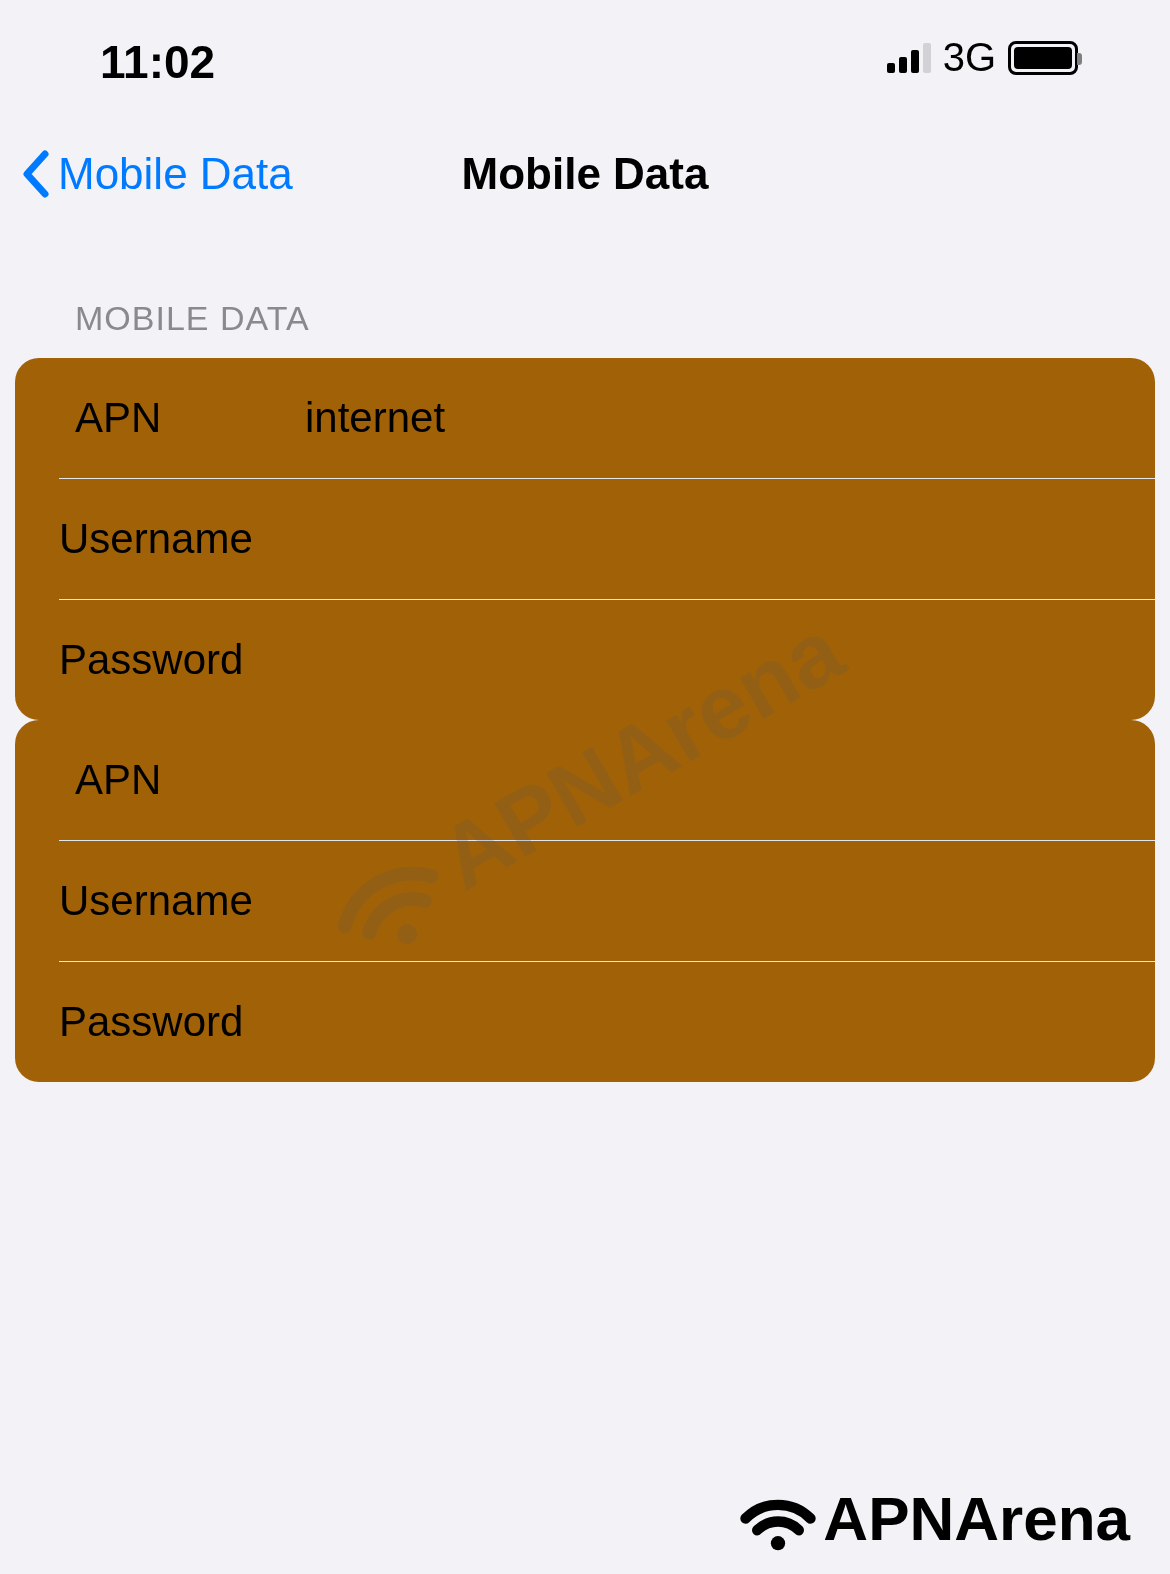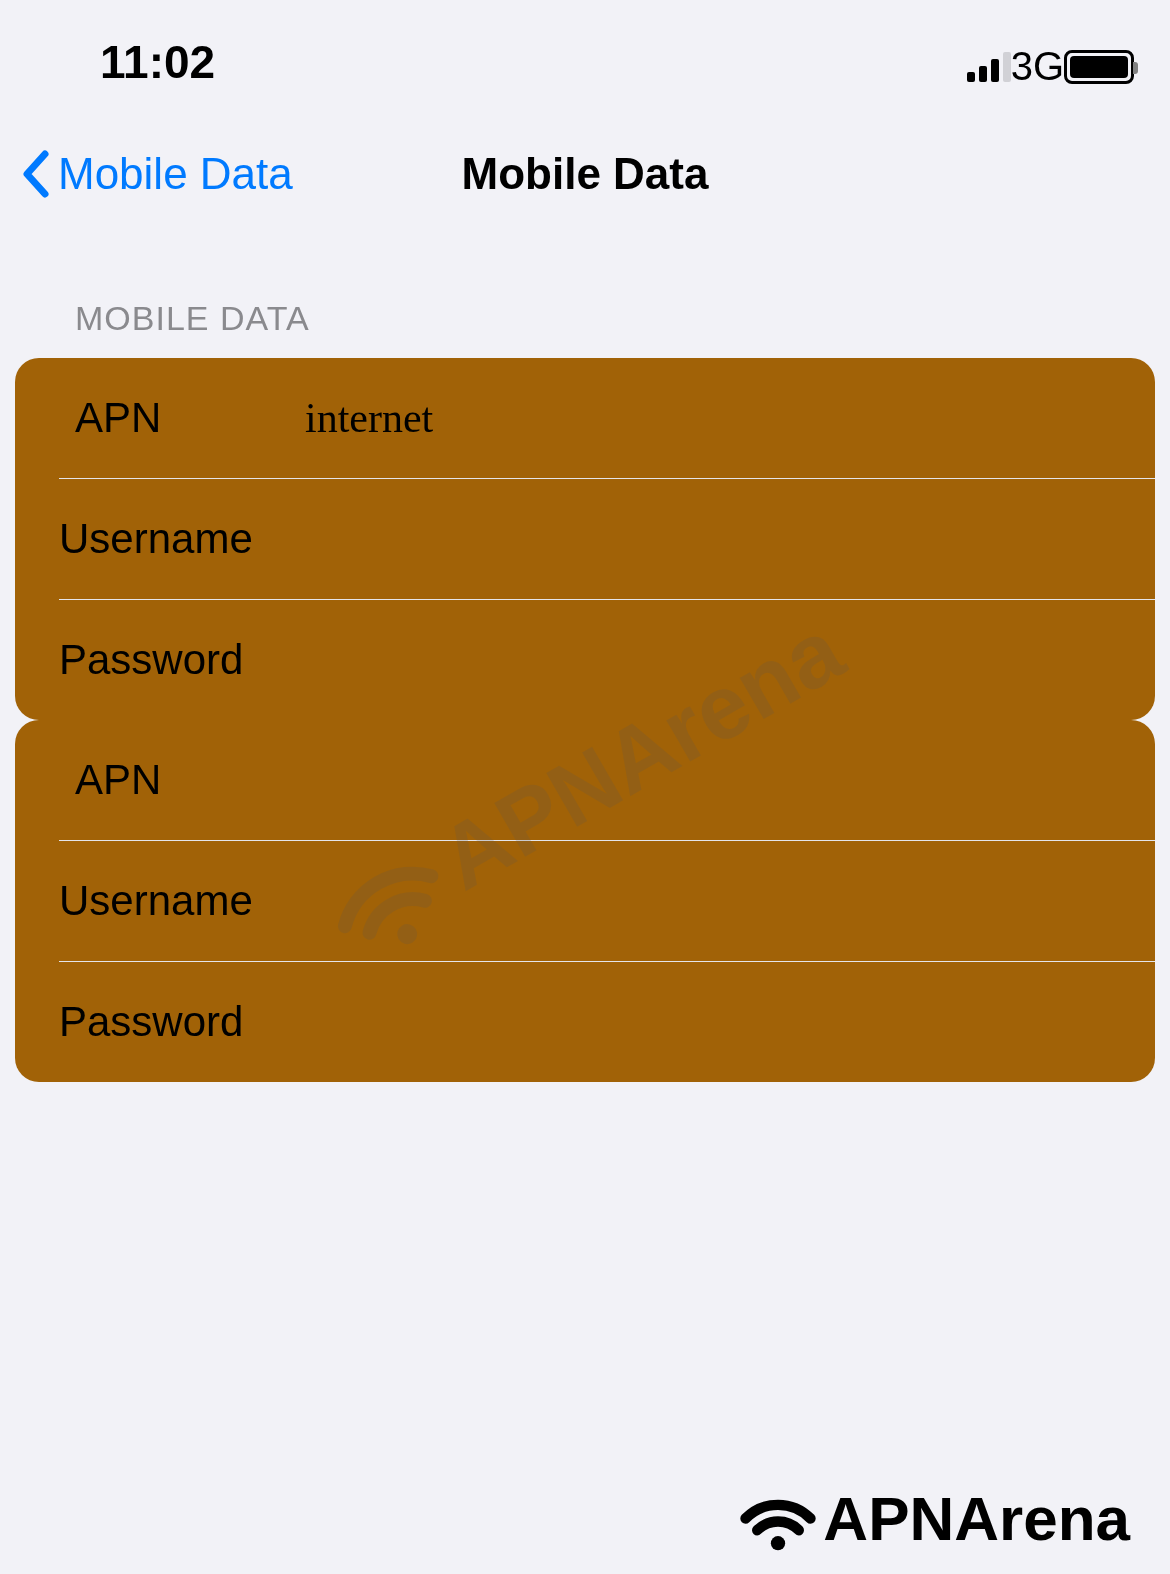--- a/index.html
+++ b/index.html
@@ -11,31 +11,32 @@
     body {
       width: 1170px;
       height: 1574px;
       background: #f2f2f7;
       position: relative;
       overflow: hidden;
     }
     .status-bar {
       display: flex;
       justify-content: space-between;
-      align-items: flex-end;
-      padding: 35px 36px 20px 100px;
+      align-items: flex-start;
+      padding: 35px 92px 20px 100px;
     }
     .time {
       font-size: 46px;
       font-weight: 600;
       color: #000;
     }
     .status-right {
       display: flex;
       align-items: center;
+      gap: 12px;
     }
     .signal-bars {
       display: flex;
       align-items: flex-end;
       gap: 4px;
       height: 30px;
     }
     .bar {
       width: 8px;
       background: #000;
@@ -134,21 +135,21 @@
       width: 230px;
       flex-shrink: 0;
     }
     .row-value {
       font-size: 42px;
       color: #000;
       border: none;
       outline: none;
       background: transparent;
       flex: 1;
-      font-family: Liberation Serif, serif;
+      font-family: Liberation Sans, sans-serif;
     }
     .watermark-center {
       position: absolute;
       top: 50%;
       left: 50%;
       transform: translate(-50%, -50%) rotate(-30deg);
       display: flex;
       align-items: center;
       gap: 10px;
       opacity: 0.18;

